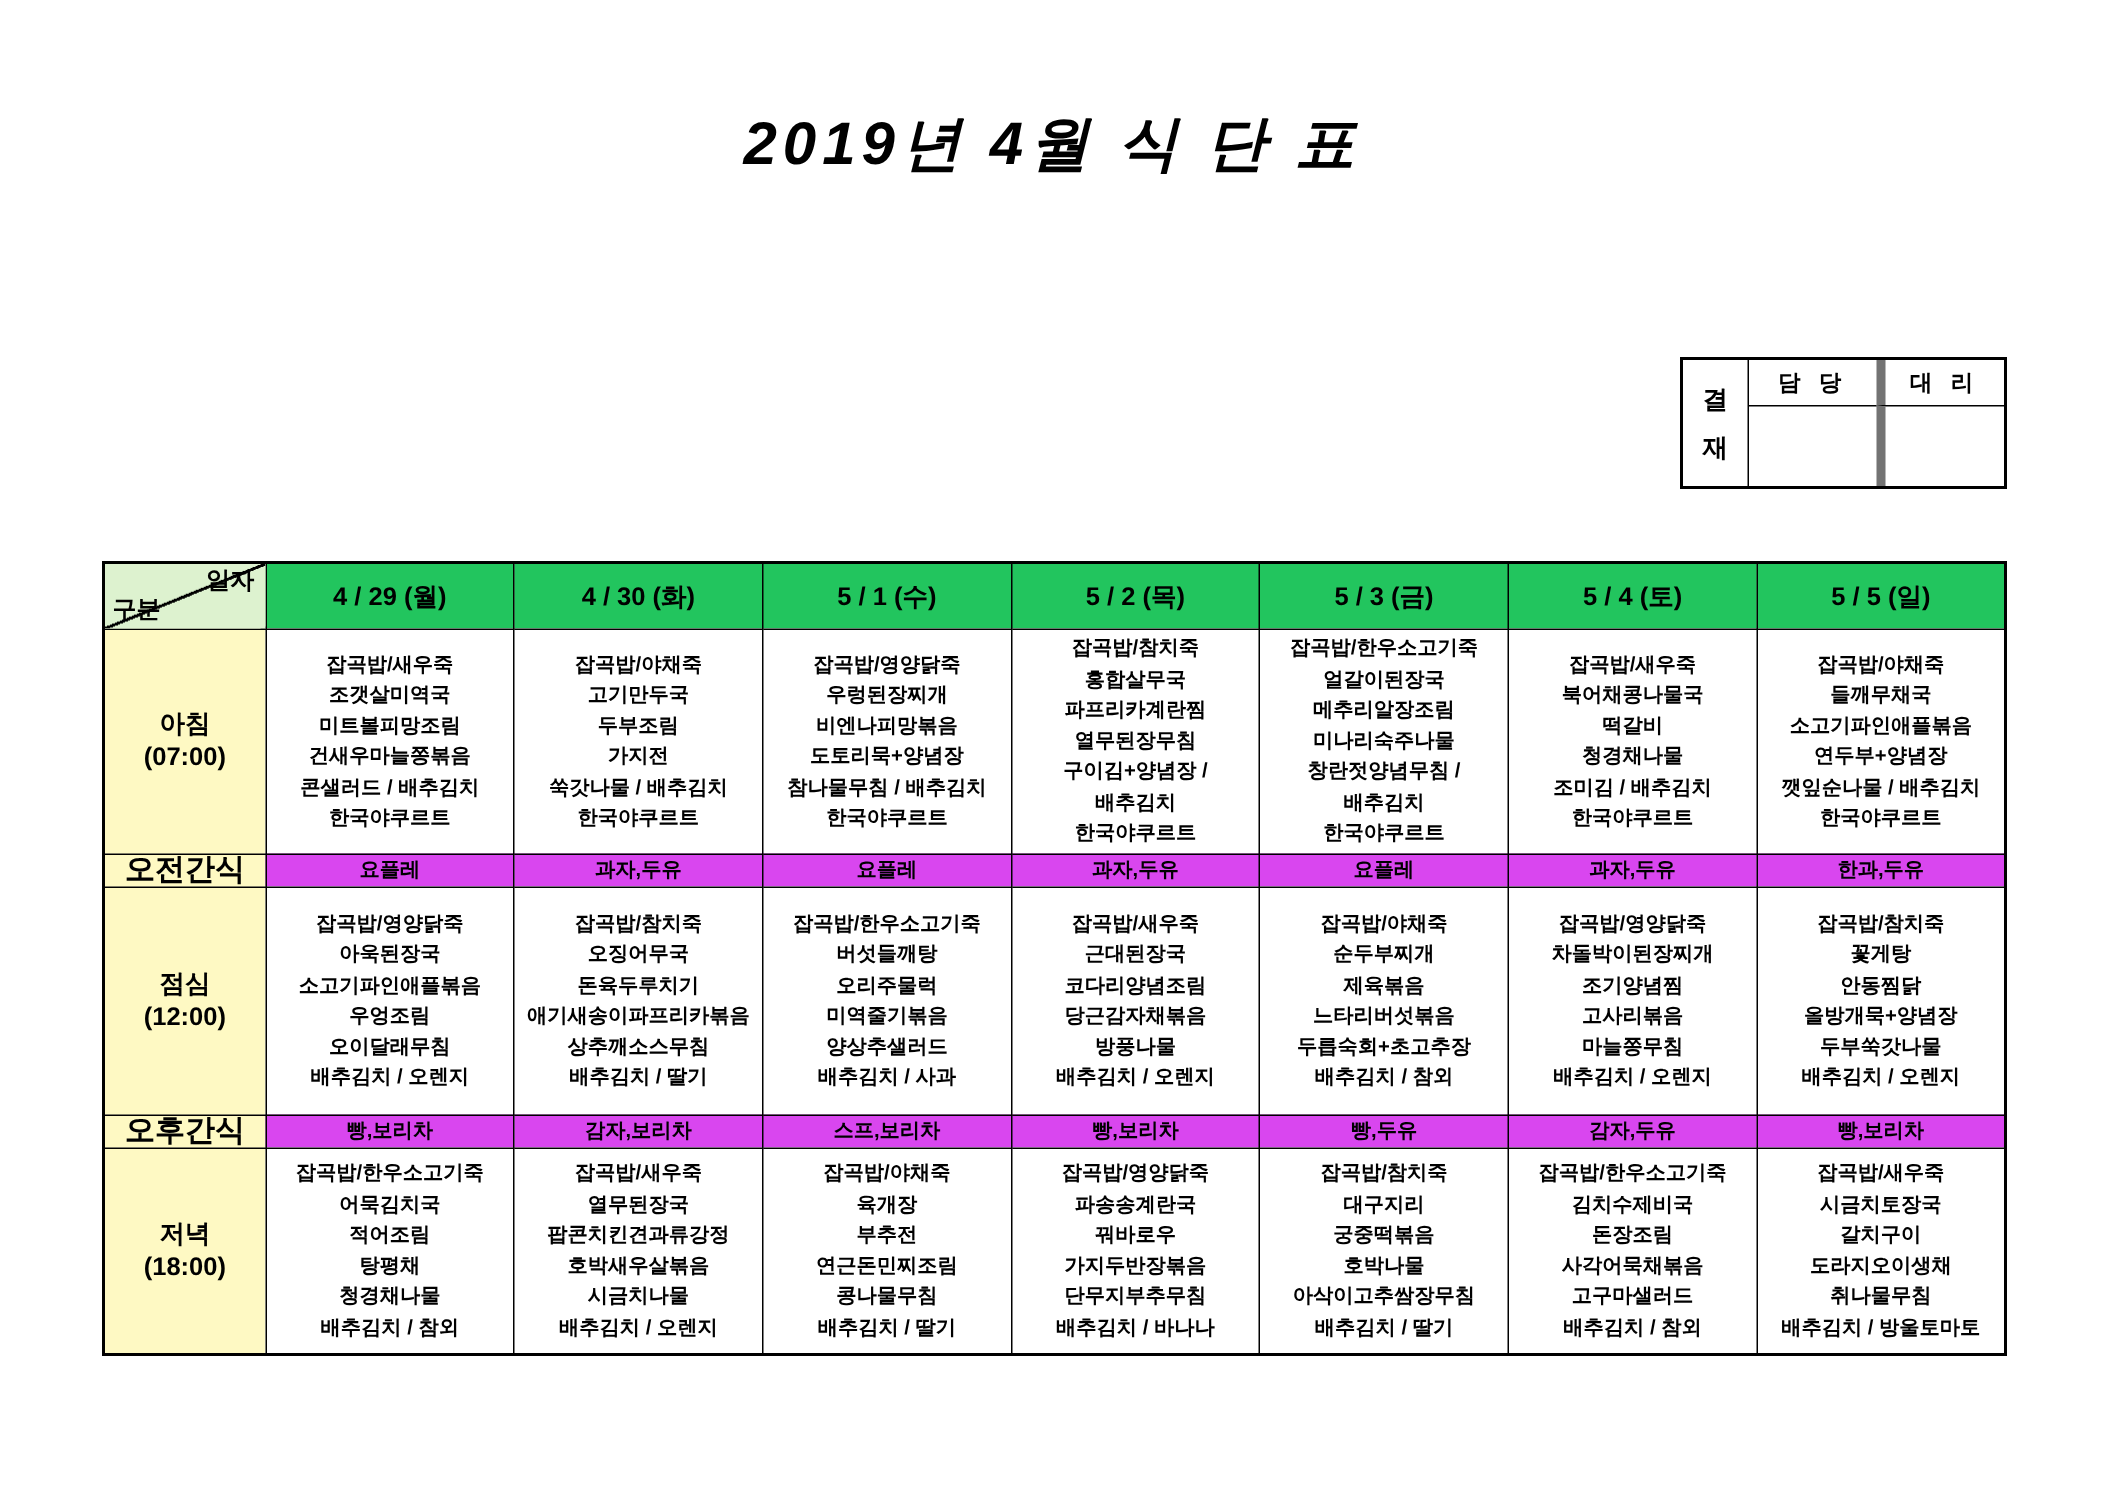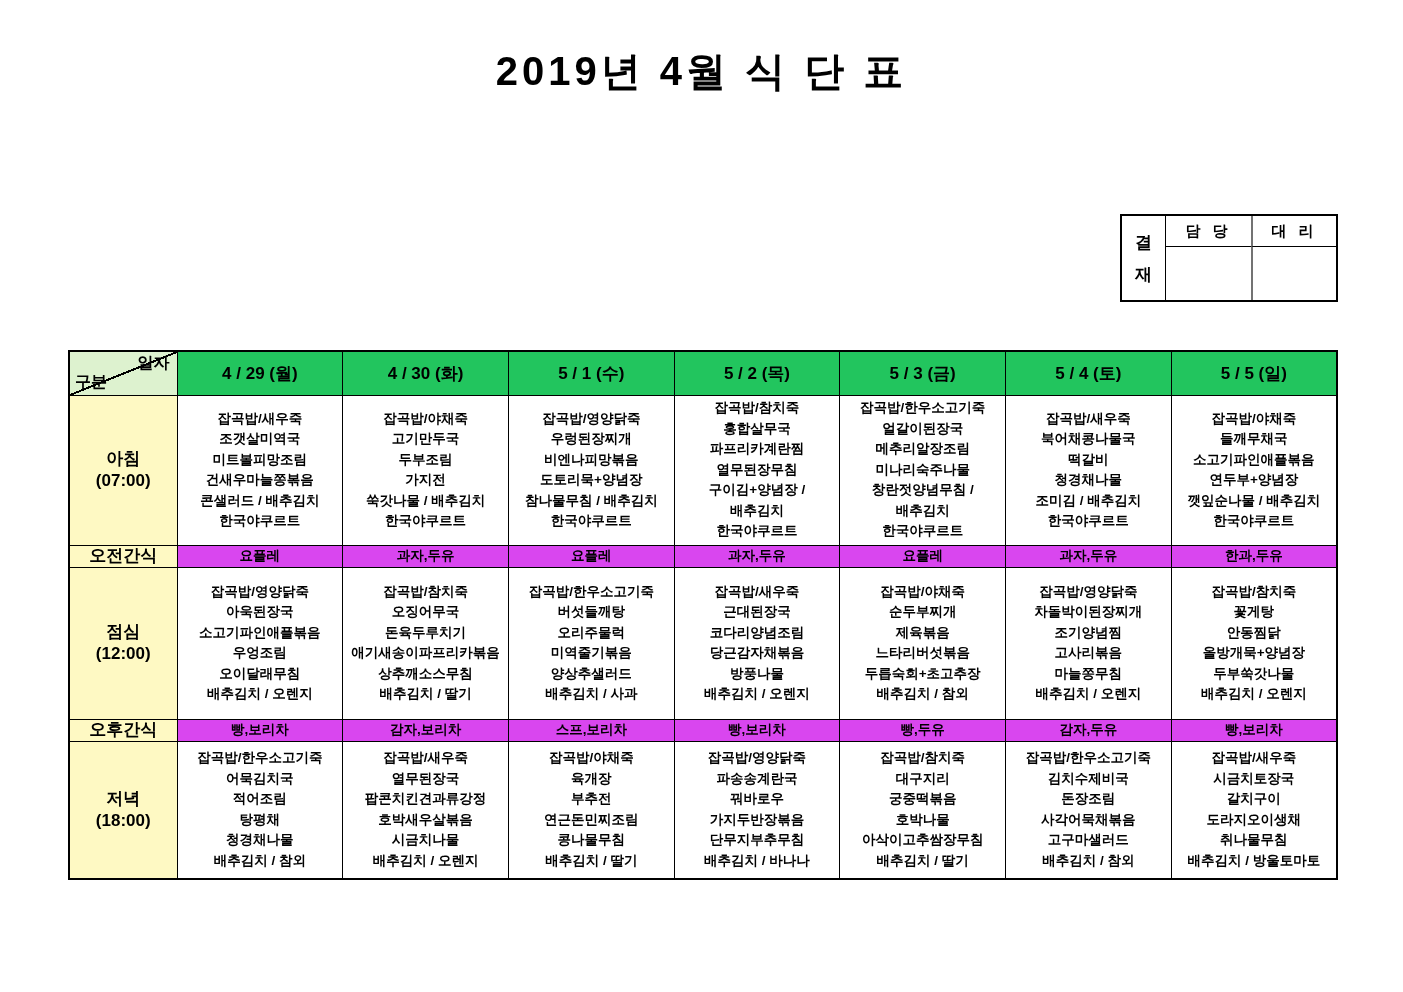--- a/index.html
+++ b/index.html
@@ -8,23 +8,24 @@
     background: #ffffff;
     font-family: "Liberation Sans", sans-serif;
     font-weight: 700;
     color: #000;
     overflow: hidden;
   }
   .page { position: relative; width: 1403px; height: 992px; }
 
   .title {
     text-align: center;
-    margin-top: 44px;
+    margin-top: 68px;
     font-size: 40px;
     letter-spacing: 4px;
+    font-style: italic;
   }
 
   
   .approval {
     position: absolute;
     left: 1120px; top: 170px;
     width: 218px; height: 88px;
     border: 2px solid #000;
     display: flex;
     background: #fff;
@@ -37,21 +38,21 @@
     gap: 9px;
     font-size: 17px;
   }
   .approval .grid {
     flex: 1;
     display: grid;
     grid-template-columns: 1fr 1fr;
     grid-template-rows: 30px 1fr;
     text-align: center;
   }
-  .approval .grid > div { border-left: 2px solid #737373; border-top: 1px solid #000; }
+  .approval .grid > div { border-left: 6px solid #737373; border-top: 1px solid #000; }
   .approval .grid > div:nth-child(1), .approval .grid > div:nth-child(2) { border-top: none; }
   .approval .grid > div:nth-child(1), .approval .grid > div:nth-child(3) { border-left: none; }
   .approval .hdr {
     display: flex; align-items: center; justify-content: center;
     font-size: 15px; letter-spacing: 4px;
   }
 
   .subtitle {
     position: absolute;
     left: 68px; top: 266px;
@@ -90,21 +91,21 @@
     text-align: center;
     vertical-align: middle;
   }
 
   .row-th {
     background: #fef9c3;
     font-size: 17px;
     vertical-align: middle;
     line-height: 22px;
   }
-  .snack-row .row-th { font-size: 17px; line-height: 18px; }
+  .snack-row .row-th { font-size: 20px; line-height: 18px; }
 
   .meal-td {
     background: #fff;
     text-align: center;
     vertical-align: middle;
     font-size: 13.5px;
     padding: 2px 3px;
   }
   .meal-line { line-height: 20.5px; }
   tr[data-key="breakfast"] .meal-td { height: 150px; }

